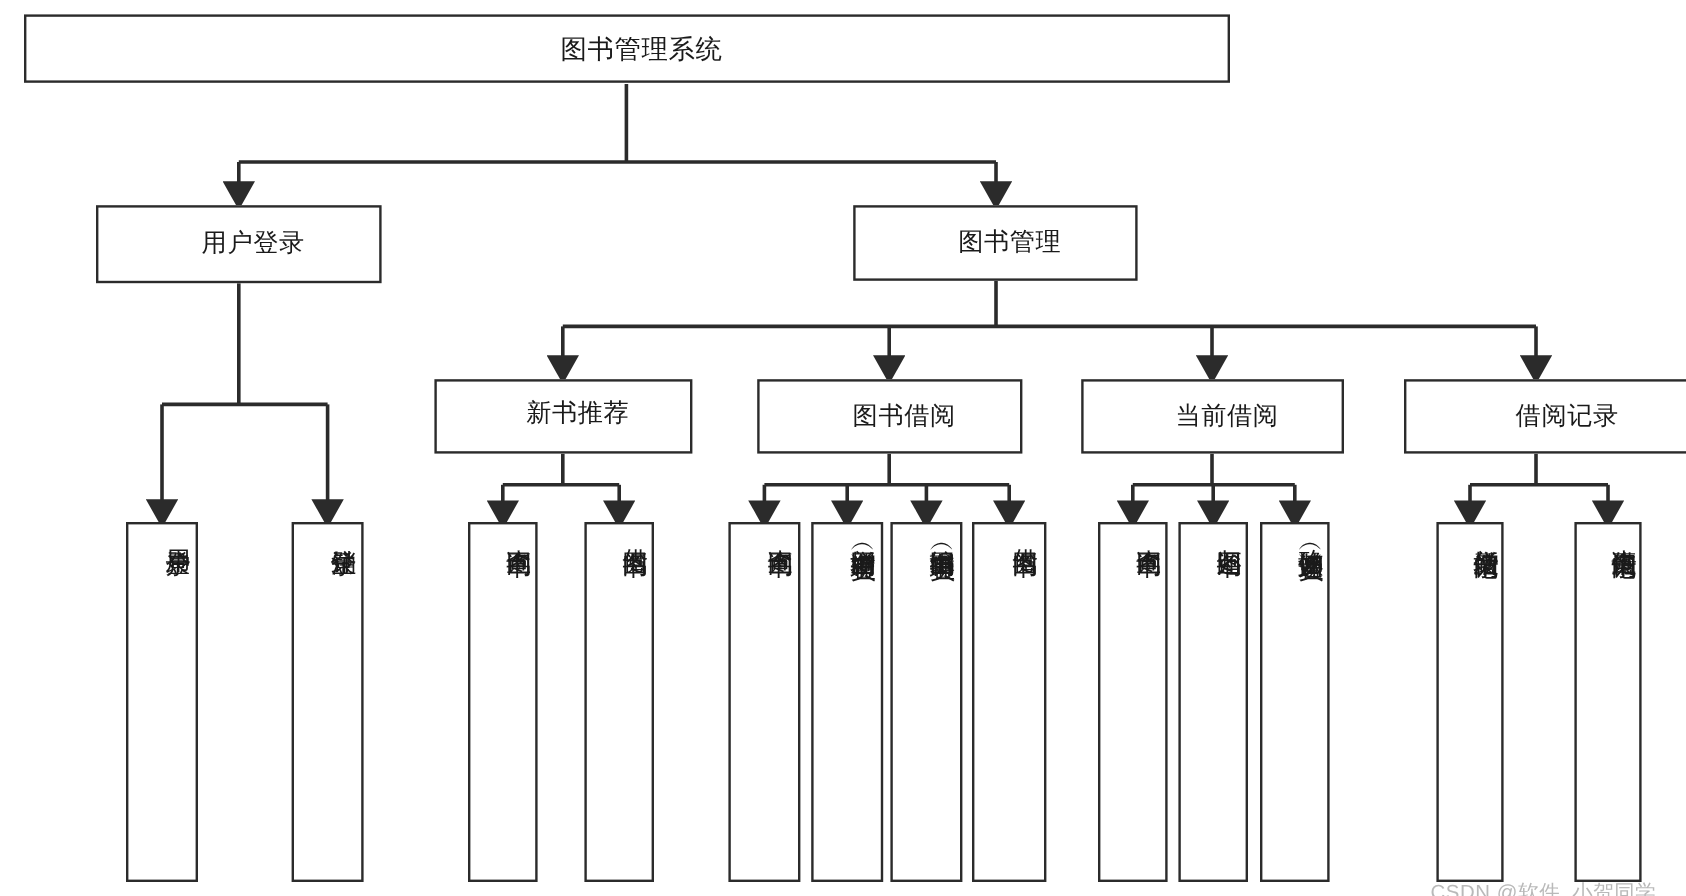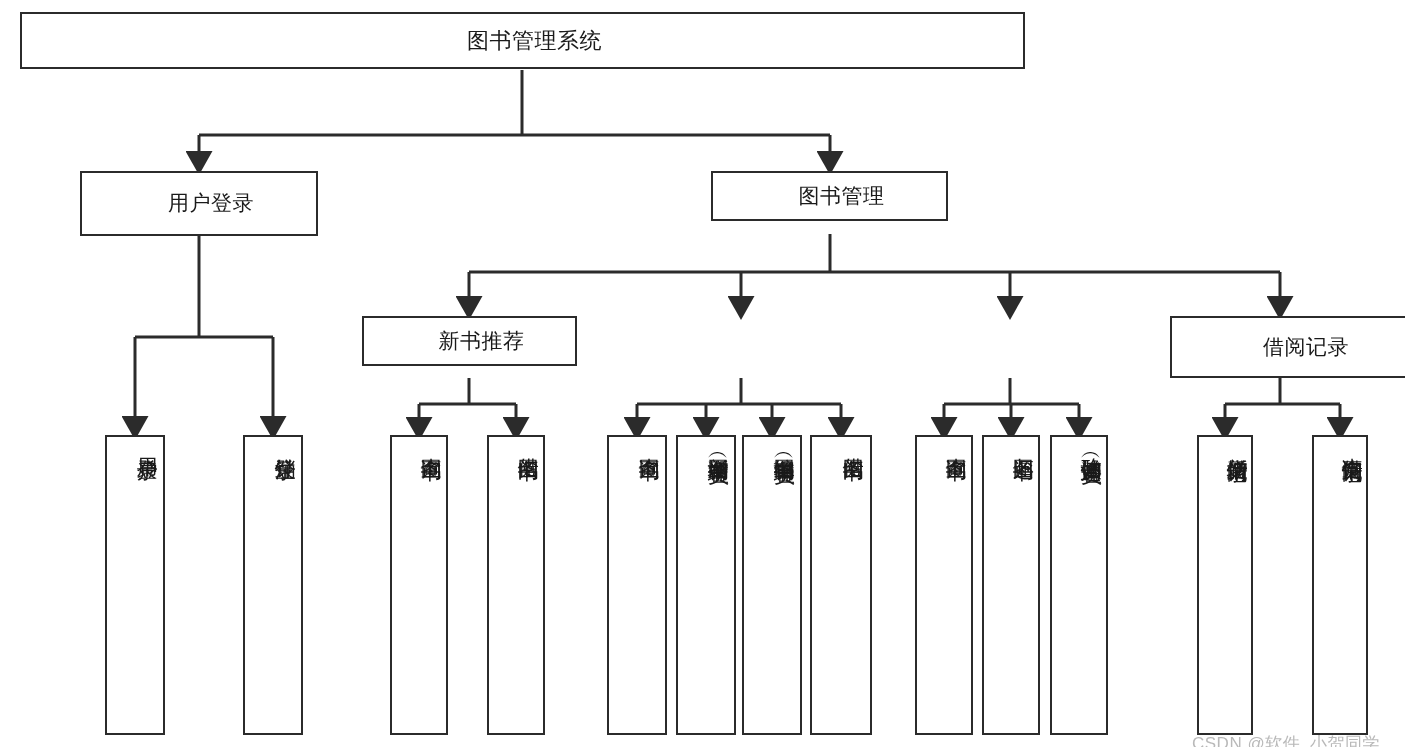--- a/index.html
+++ b/index.html
@@ -122,26 +122,32 @@
     </g>
   </svg>
 
   <div class="node root" style="left:20px; top:12px; width:1005px; height:57px;">
     <span class="label">图书管理系统</span>
   </div>
 
   <div class="node" style="left:80px; top:171px; width:238px; height:65px;">
     <span class="label">用户登录</span>
   </div>
-  <div class="node" style="left:711px; top:171px; width:237px; height:50px;">
+  <div class="node" style="left:711px; top:171px; width:237px; height:63px;">
     <span class="label">图书管理</span>
   </div>
 
-  <div class="node" style="left:362px; top:316px; width:215px; height:50px;">
+  <div class="node" style="left:362px; top:316px; width:215px; height:62px;font-family:Liberation Mono, monospace;">
     <span class="label">新书推荐</span>
+  </div>
+  <div class="node" style="left:631px; top:316px; width:221px; height:62px;">
+    <span class="label">图书借阅</span>
+  </div>
+  <div class="node" style="left:901px; top:316px; width:219px; height:62px;">
+    <span class="label">当前借阅</span>
   </div>
   <div class="node" style="left:1170px; top:316px; width:248px; height:62px;">
     <span class="label">借阅记录</span>
   </div>
 
   <div class="node leaf" style="left:105px; top:435px; width:60px; height:300px;">
     <span class="label">用户登录</span>
   </div>
   <div class="node leaf" style="left:243px; top:435px; width:60px; height:300px;">
     <span class="label">注销登录</span>

